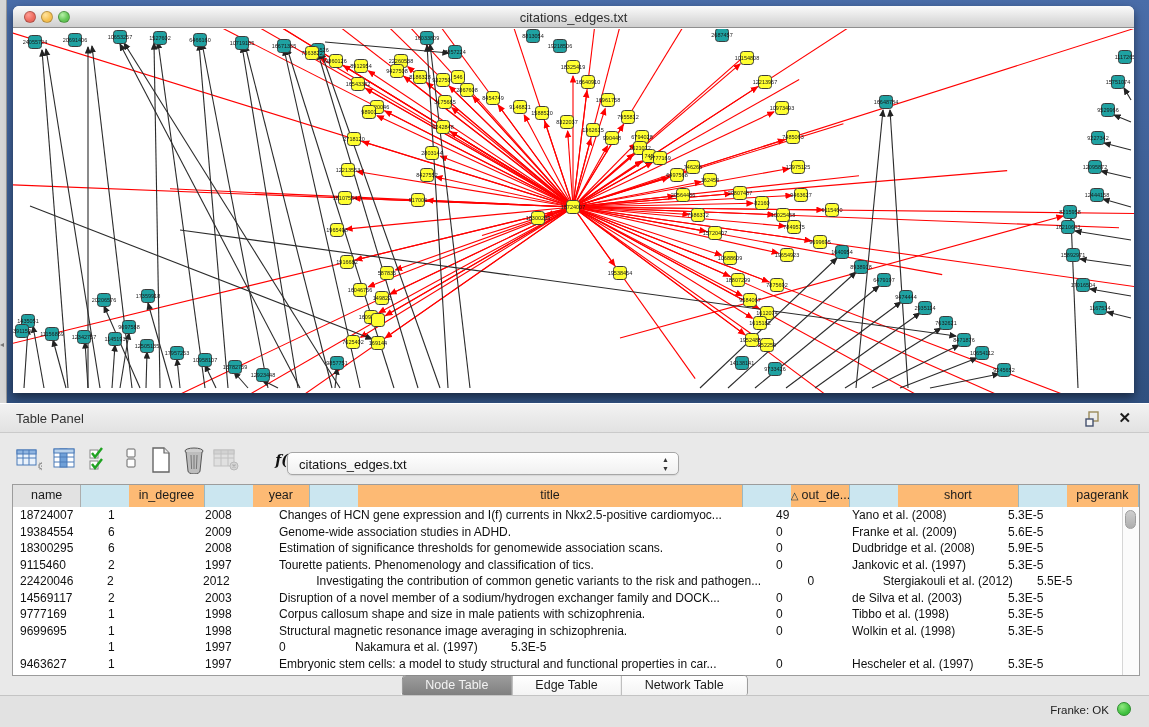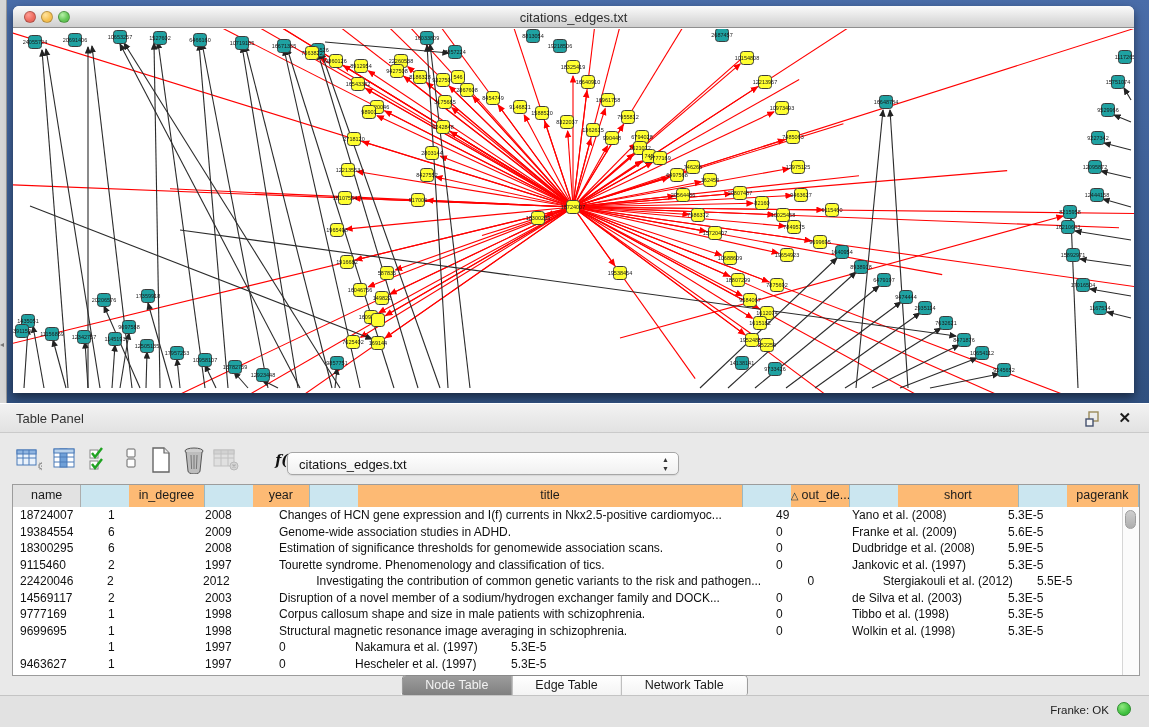--- a/index.html
+++ b/index.html
@@ -862,21 +862,21 @@
             <div class="td" style="width: 74px;">2008</div>
             <div class="td" style="width: 497px;">Estimation of significance thresholds for genomewide association scans.</div>
             <div class="td" style="width: 76px;">0</div>
             <div class="td" style="width: 156px;">Dudbridge et al. (2008)</div>
             <div class="td" style="width: 93px;">5.9E-5</div>
           </div>
           <div class="tr">
             <div class="td" style="width: 88px;">9115460</div>
             <div class="td" style="width: 97px;">2</div>
             <div class="td" style="width: 74px;">1997</div>
-            <div class="td" style="width: 497px;">Tourette syndrome. Phenomenology and classification of tics.</div>
+            <div class="td" style="width: 497px;">Tourette patients. Phenomenology and classification of tics.</div>
             <div class="td" style="width: 76px;">0</div>
             <div class="td" style="width: 156px;">Jankovic et al. (1997)</div>
             <div class="td" style="width: 93px;">5.3E-5</div>
           </div>
           <div class="tr">
             <div class="td" style="width: 88px;">22420046</div>
             <div class="td" style="width: 97px;">2</div>
             <div class="td" style="width: 74px;">2012</div>
             <div class="td" style="width: 497px; margin-left: 40px;">Investigating the contribution of common genetic variants to the risk and pathogen...</div>
             <div class="td" style="width: 76px;">0</div>
@@ -915,20 +915,21 @@
             <div class="td" style="width: 97px;">1</div>
             <div class="td" style="width: 74px;">1997</div>
             <div class="td" style="width: 76px;">0</div>
             <div class="td" style="width: 156px;">Nakamura et al. (1997)</div>
             <div class="td" style="width: 93px;">5.3E-5</div>
           </div>
           <div class="tr">
             <div class="td" style="width: 88px;">9463627</div>
             <div class="td" style="width: 97px;">1</div>
             <div class="td" style="width: 74px;">1997</div>
+            <div class="td" style="width: 497px;">Embryonic stem cells: a model to study structural and functional properties in car...</div>
             <div class="td" style="width: 76px;">0</div>
             <div class="td" style="width: 156px;">Hescheler et al. (1997)</div>
             <div class="td" style="width: 93px;">5.3E-5</div>
           </div>
         </div>
       <div class="vscroll">
         <div class="vthumb"></div>
       </div>
     </div>
 

